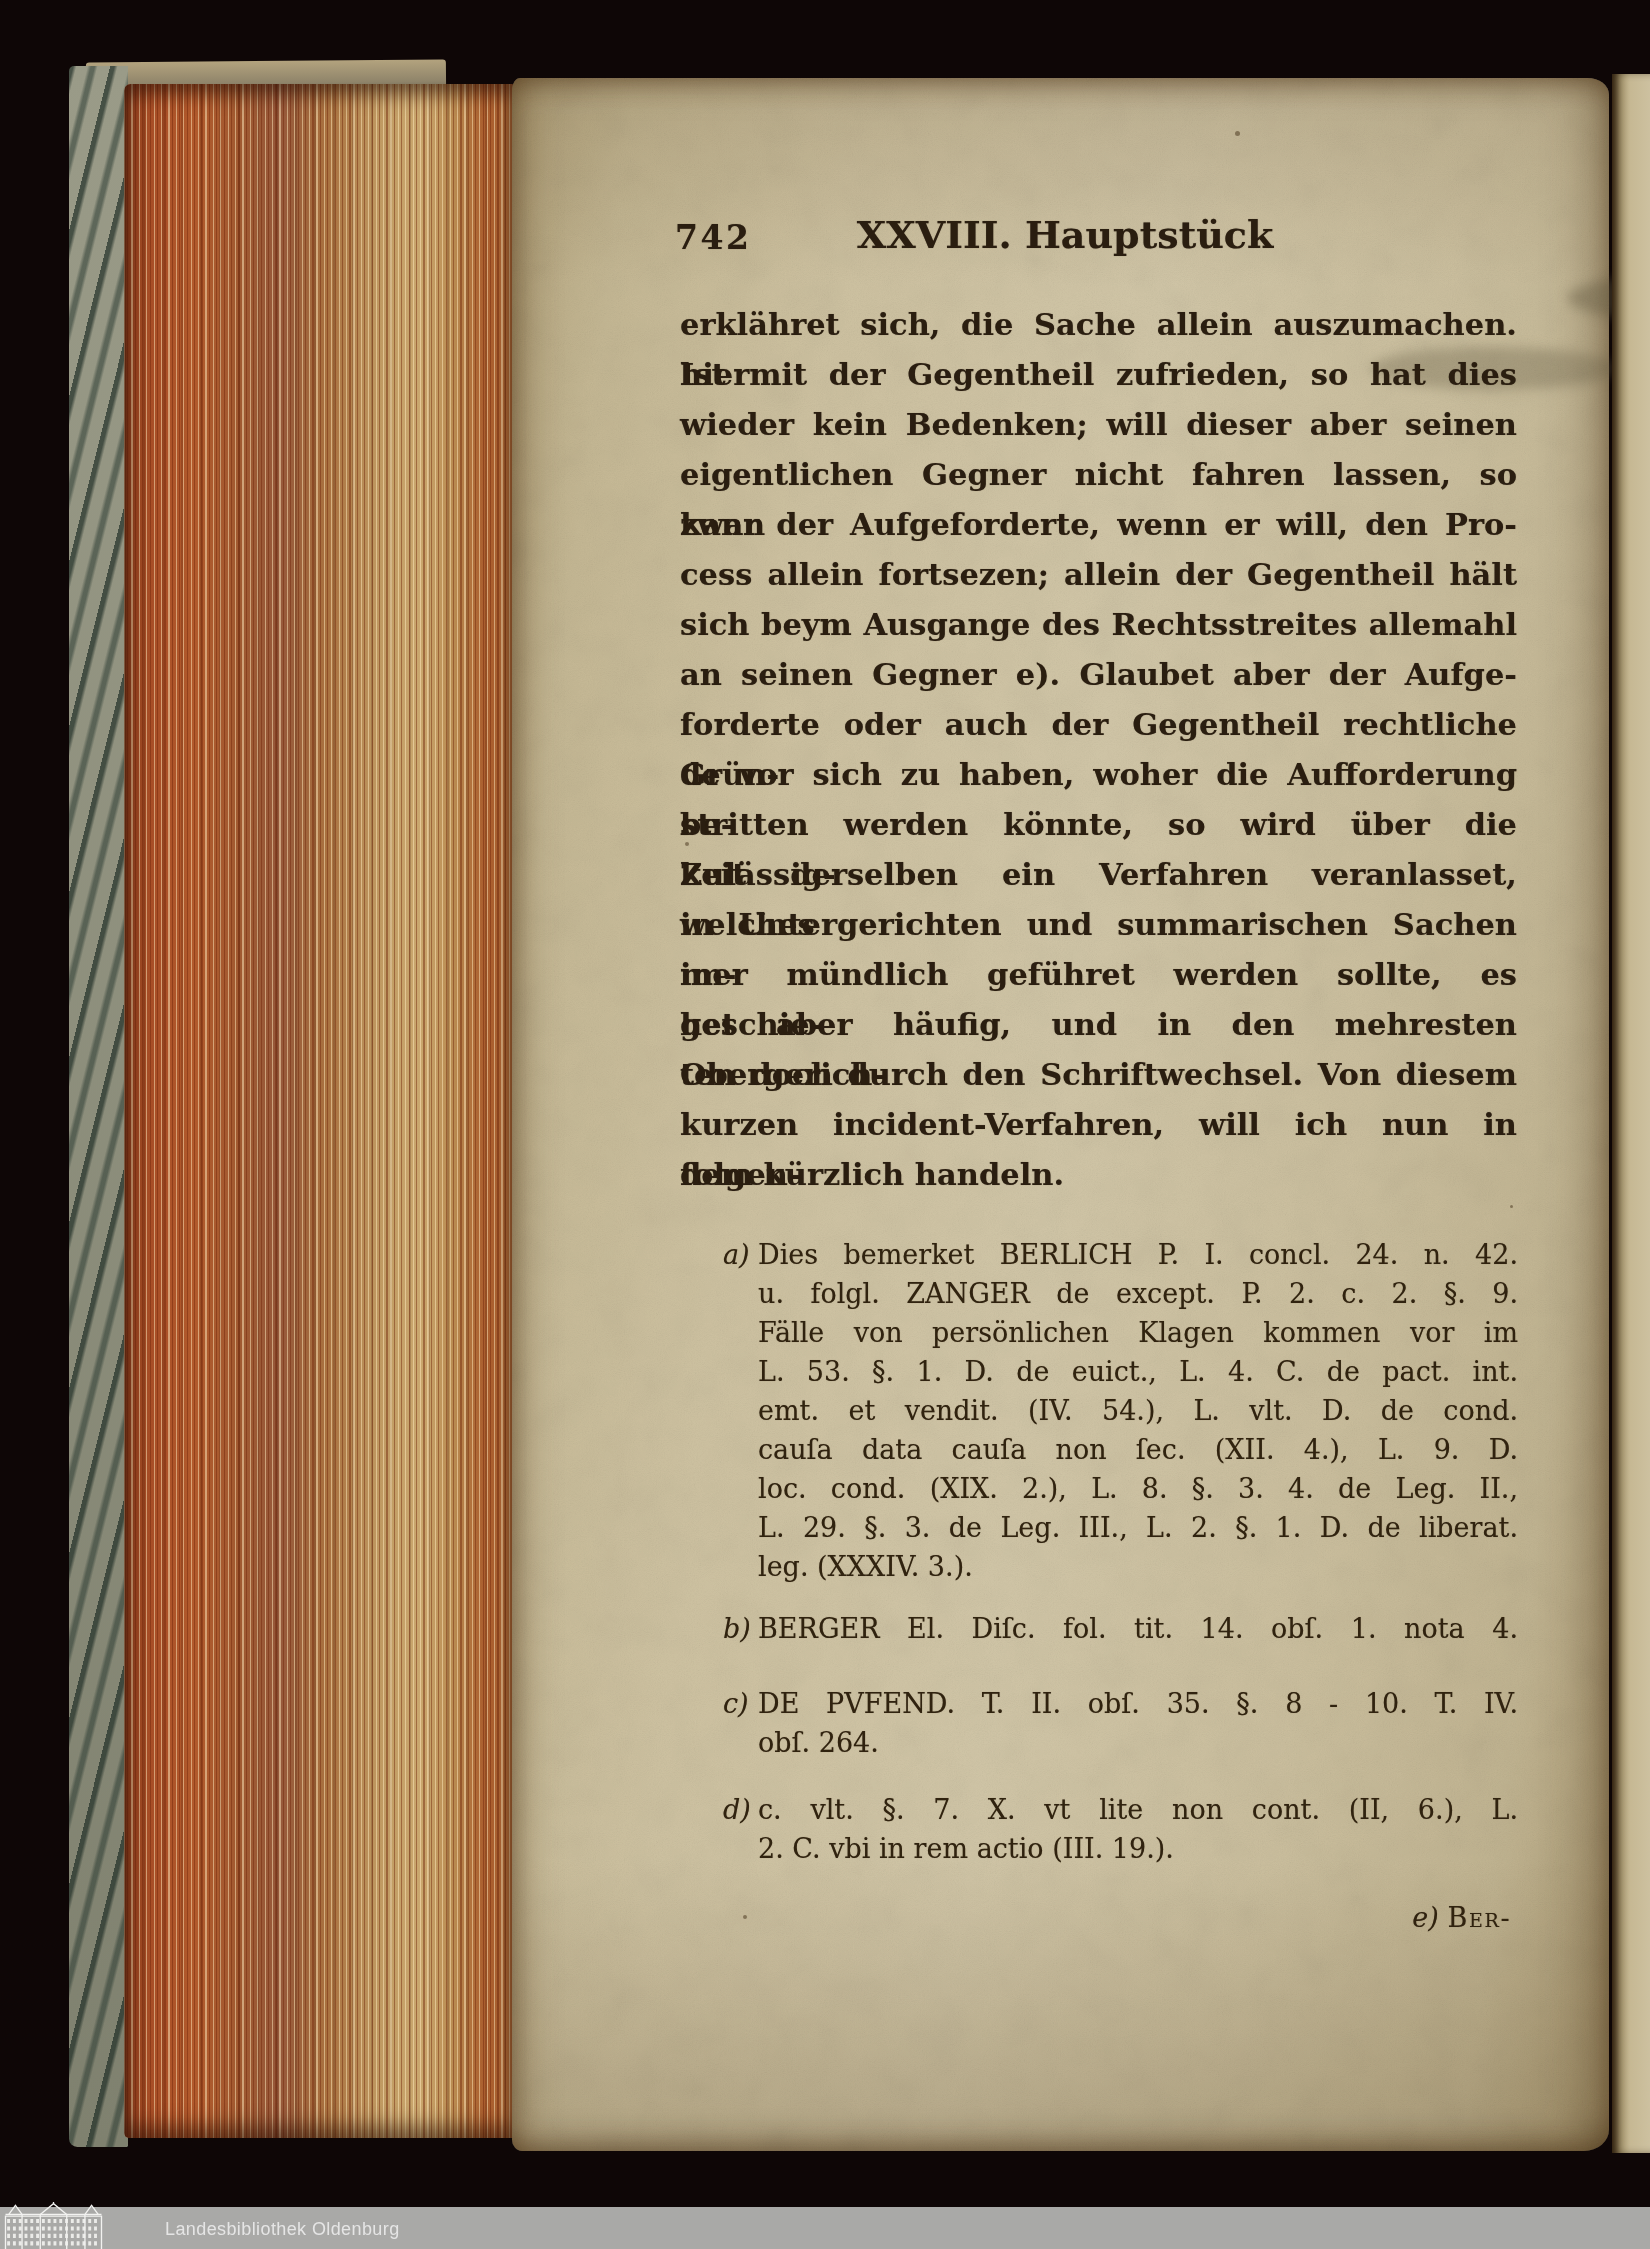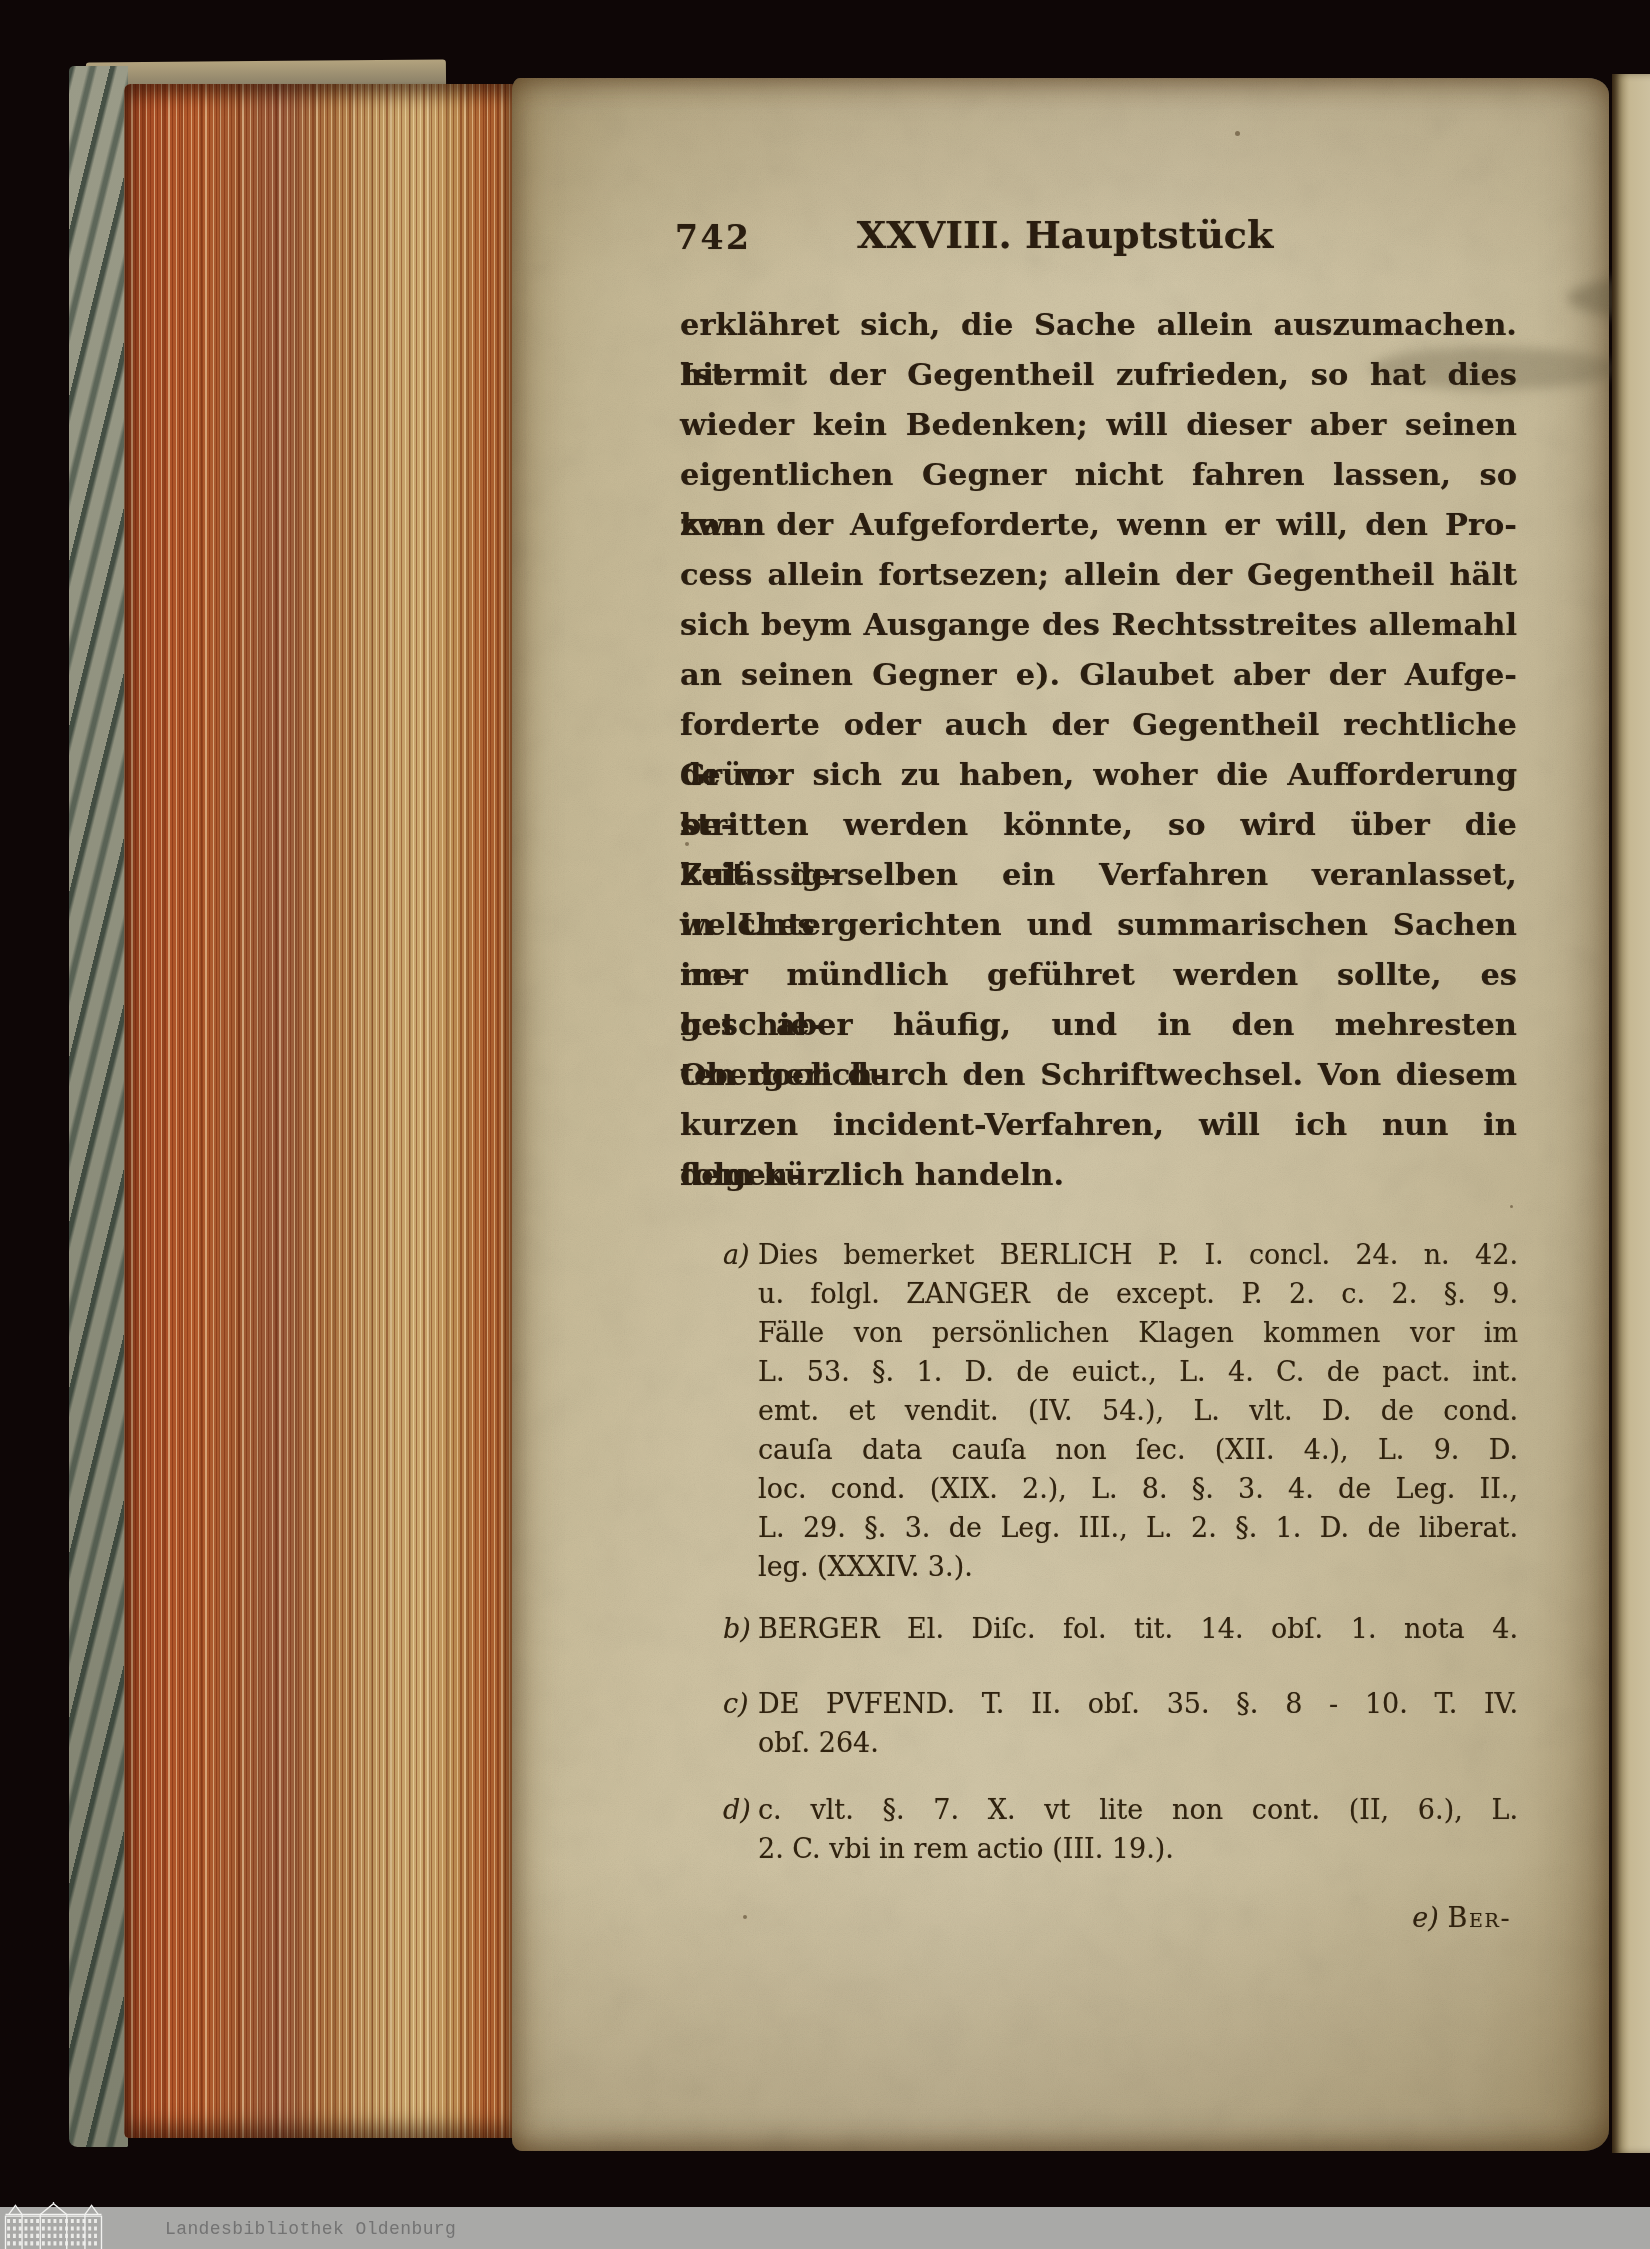--- a/index.html
+++ b/index.html
@@ -64,22 +64,22 @@
   .sc{font-variant:small-caps;letter-spacing:1.7px;}
 
   
   .smudge{position:absolute;border-radius:50%;filter:blur(5.8px);pointer-events:none;}
   .sm1{left:1056px;top:196px;width:223px;height:48px;background:rgba(95,85,60,.4);}
   .sm2{left:858px;top:269px;width:248px;height:43px;background:rgba(100,90,65,.32);}
   .speck{position:absolute;border-radius:50%;background:#4f3c22;opacity:.55;}
 
   
   .bar{position:absolute;left:0;bottom:0;width:100%;height:43px;background:#a9a9a7;}
-  .bar-text{position:absolute;left:165px;top:2219px;font-family:Liberation Mono, monospace;
-            font-size:18px;color:#737373;letter-spacing:0.4px;}
+  .bar-text{position:absolute;left:165px;top:2219px;font-family:Liberation Sans, sans-serif;
+            font-size:18px;color:#e5e5e5;letter-spacing:0.4px;}
   .building{position:absolute;left:3.3px;bottom:0;width:101px;height:48px;}
 </style>
 </head>
 <body>
 
 <div class="stage">
 
   <div class="cover-top-strip"></div>
   <div class="marble-strip"></div>
   <div class="fore-edge"></div>

